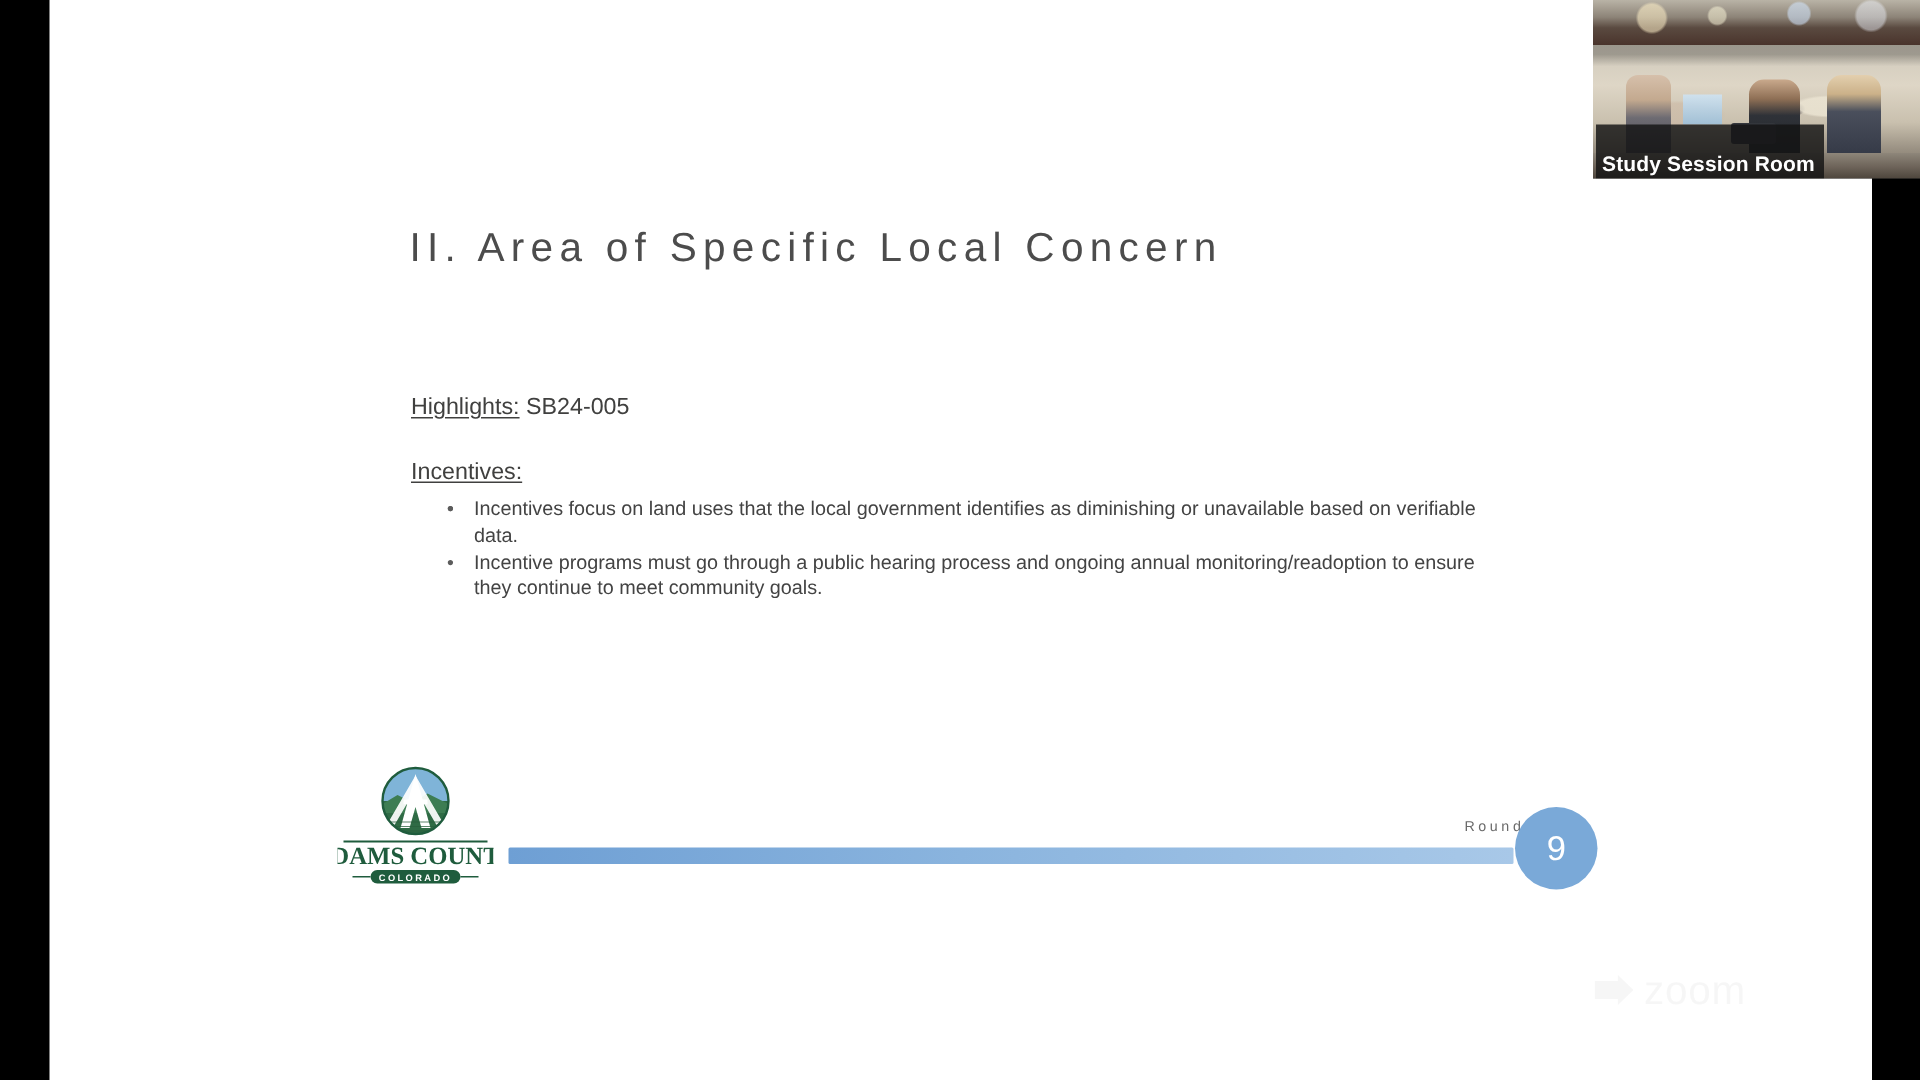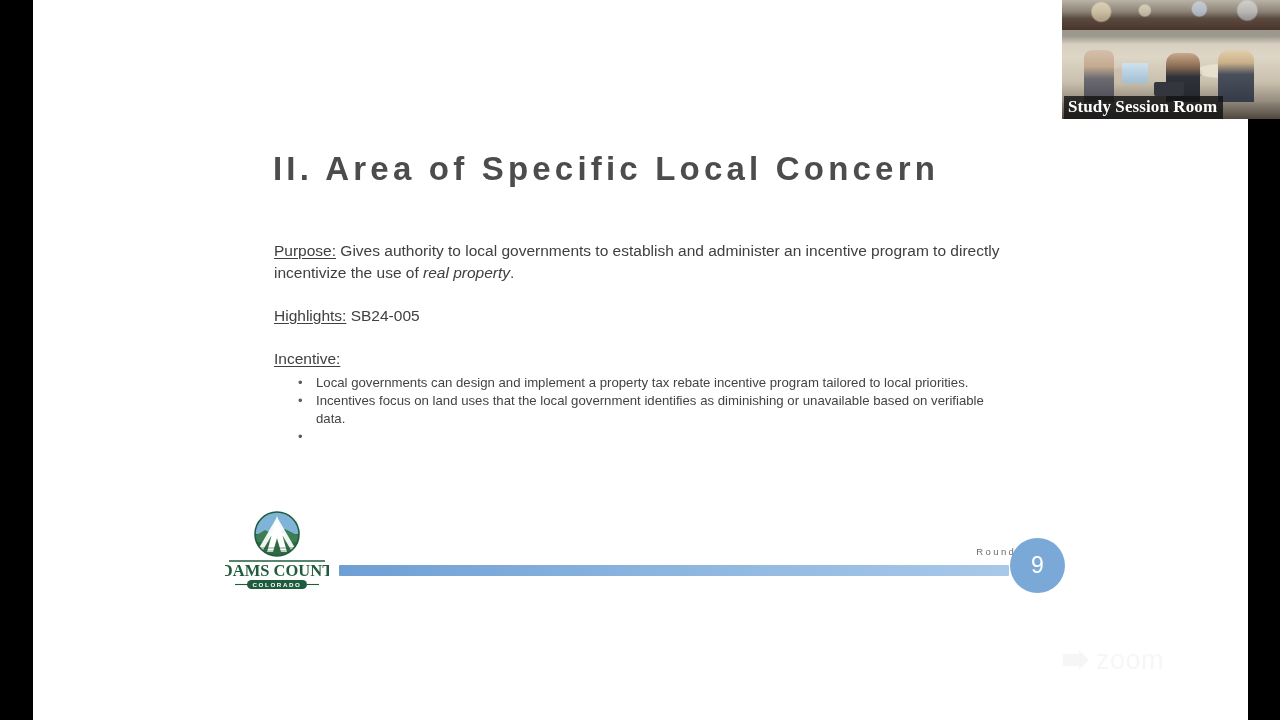--- a/index.html
+++ b/index.html
@@ -28,22 +28,22 @@
     width: 1215px;
     height: 720px;
     background: #ffffff;
     overflow: hidden;
   }
 
   .slide-title {
     position: absolute;
     left: 240px;
     top: 150px;
-    font-size: 33px;
-    font-weight: bold;
+    font-size: 27px;
+    font-weight: normal;
     color: #4c4c4c;
     letter-spacing: 4.2px;
     white-space: nowrap;
     font-family: "Liberation Sans", sans-serif;
   }
 
   .body-block {
     position: absolute;
     left: 241px;
     top: 240px;
@@ -210,70 +210,66 @@
     opacity:0.9;
   }
   .vtile-bot .laptop {
     position:absolute; left:92px; top:52px; width:30px; height:14px;
     background:#33363c; border-radius:2px;
   }
   .room-label {
     position: absolute;
     left: 2px;
     bottom: 0px;
-    padding: 1px 6px 2px 4px;
+    padding: 18px 6px 2px 4px;
     background: rgba(20,20,20,0.82);
     color: #ffffff;
-    font-size: 17px;
+    font-size: 14px;
     font-weight: bold;
-    font-family: Liberation Serif, serif;
+    font-family: Liberation Sans, sans-serif;
     white-space: nowrap;
     letter-spacing: 0.1px;
   }
 </style>
 </head>
 <body>
 
 <div id="screen">
 
   <div id="slide">
 
     <div class="slide-title">II. Area of Specific Local Concern</div>
 
     <div class="body-block">
 
-      <p class="para">
-        <span class="lbl">Purpose:</span>
-        <span>Gives authority to local governments to establish and administer an incentive program to directly incentivize the use of </span><span class="ital">real property</span><span>.</span>
-      </p>
 
       <div class="gap-a"></div>
 
       <p class="para">
         <span class="lbl">Highlights:</span>
         <span>SB24-005</span>
       </p>
 
       <div class="gap-b"></div>
 
       <p class="para">
-        <span class="lbl">Incentive:</span>
+        <span class="lbl">Incentives:</span>
       </p>
 
       <ul class="bullets">
         <li>
           <span class="bdot">•</span>
-          <span>Local governments can design and implement a property tax rebate incentive program tailored to local priorities.</span>
         </li>
         <li>
           <span class="bdot">•</span>
           <span>Incentives focus on land uses that the local government identifies as diminishing or unavailable based on verifiable data.</span>
         </li>
         <li>
           <span class="bdot">•</span>
+          <span>Incentive programs must go through a public hearing process and ongoing annual monitoring/readoption to ensure they continue to meet community goals.</span>
         </li>
       </ul>
     </div>
 
     <div class="logo">
       <svg width="104" height="84" viewBox="0 0 104 84" xmlns="http://www.w3.org/2000/svg">
         <defs>
           <clipPath id="seal">
               <circle cx="52" cy="26" r="22"></circle>
             </clipPath>

